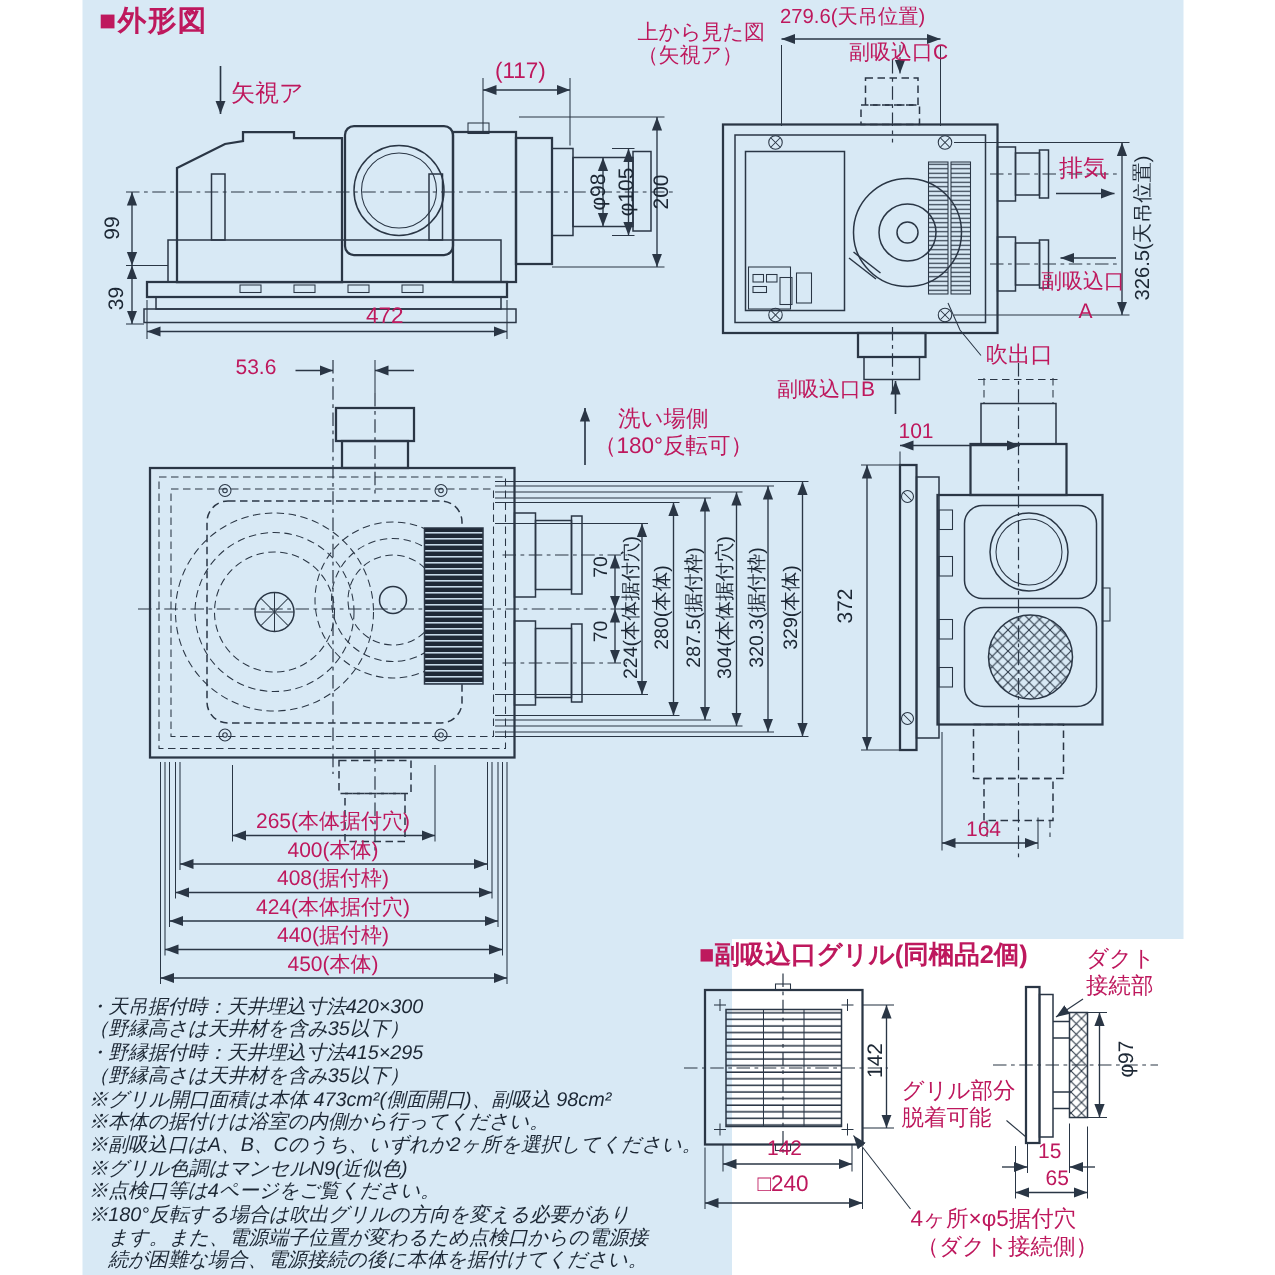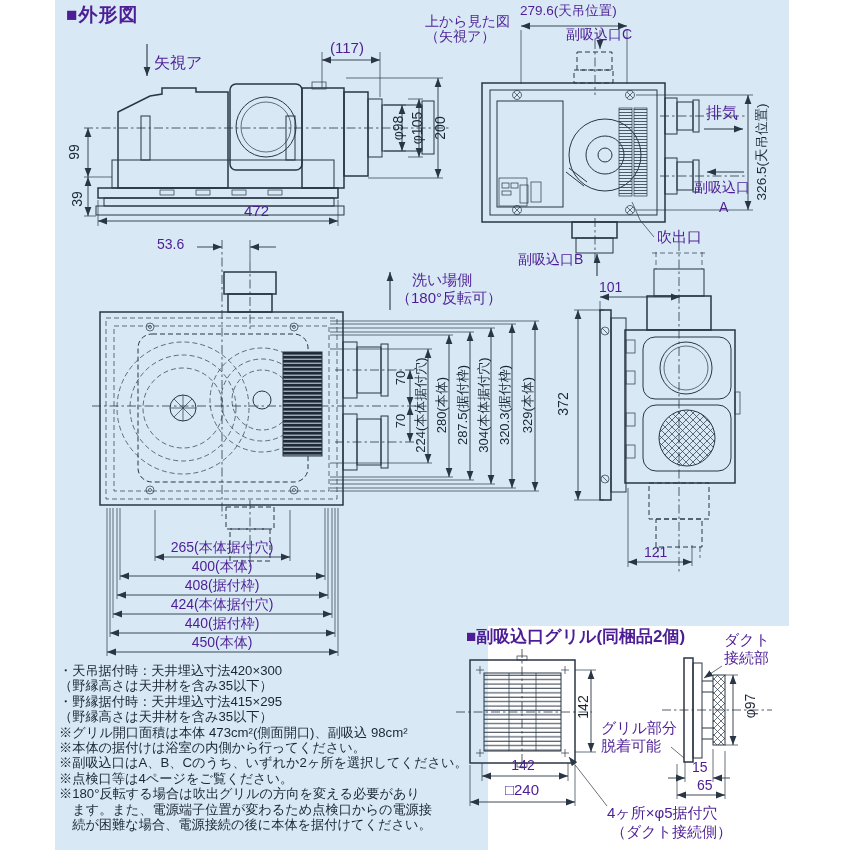--- a/index.html
+++ b/index.html
@@ -1,25 +1,25 @@
 <!DOCTYPE html>
 <html><head>
 <meta charset="utf-8">
 <style>
   html,body{margin:0;padding:0;}
   body{width:850px;height:850px;position:relative;background:#ffffff;
        font-family:"Liberation Sans",sans-serif;color:#1c2734;overflow:hidden;}
   .bluep{position:absolute;background:#d8e9f5;}
   svg.art{position:absolute;left:0;top:0;}
-  .lb{position:absolute;white-space:nowrap;color:#4c1d95;line-height:1.1;}
+  .lb{position:absolute;white-space:nowrap;color:#be185d;line-height:1.1;}
   .rl{position:absolute;white-space:nowrap;color:#1c2734;
       transform:translate(-50%,-50%) rotate(-90deg);line-height:1;}
   .cl{transform:translateX(-50%);}
   .b{font-weight:bold;}
-  .notes{position:absolute;left:59px;top:663px;font-size:13.2px;line-height:15.4px;}
+  .notes{position:absolute;left:59px;top:663px;font-size:13.2px;line-height:15.4px;font-style:italic;}
   .notes div{white-space:nowrap;}
   
   .o{stroke-width:1.5;}
   .m{stroke-width:1;}
   .t{stroke-width:0.7;}
   .d5{stroke-dasharray:5 3;}
   .dd{stroke-dasharray:9 3 2.5 3;stroke-width:0.8;}
   .dim{stroke-width:0.9;}
   .ar{stroke-width:1.1;}
 </style>
@@ -394,31 +394,32 @@
   <div class="lb cl" style="left:222px;top:559px;font-size:14px;">400(本体)</div>
   <div class="lb cl" style="left:222px;top:578px;font-size:14px;">408(据付枠)</div>
   <div class="lb cl" style="left:222px;top:597px;font-size:14px;">424(本体据付穴)</div>
   <div class="lb cl" style="left:222px;top:616px;font-size:14px;">440(据付枠)</div>
   <div class="lb cl" style="left:222px;top:635px;font-size:14px;">450(本体)</div>
 </div>
 
 <div>
   <div class="lb" style="left:599px;top:280px;font-size:14px;">101</div>
   <div class="rl" style="left:563px;top:404px;font-size:14px;">372</div>
-  <div class="lb" style="left:644px;top:545px;font-size:14px;">121</div>
+  <div class="lb" style="left:644px;top:545px;font-size:14px;">164</div>
 </div>
 
 <div class="notes">
   <div>・天吊据付時：天井埋込寸法420×300</div>
   <div>（野縁高さは天井材を含み35以下）</div>
   <div>・野縁据付時：天井埋込寸法415×295</div>
   <div>（野縁高さは天井材を含み35以下）</div>
   <div>※グリル開口面積は本体 473cm²(側面開口)、副吸込 98cm²</div>
   <div>※本体の据付けは浴室の内側から行ってください。</div>
   <div>※副吸込口はA、B、Cのうち、いずれか2ヶ所を選択してください。</div>
+  <div>※グリル色調はマンセルN9(近似色)</div>
   <div>※点検口等は4ページをご覧ください。</div>
   <div>※180°反転する場合は吹出グリルの方向を変える必要があり</div>
   <div>　ます。また、電源端子位置が変わるため点検口からの電源接</div>
   <div>　続が困難な場合、電源接続の後に本体を据付けてください。</div>
 </div>
 
 <div>
   <div class="lb b" style="left:466px;top:628px;font-size:17px;">■副吸込口グリル(同梱品2個)</div>
   <div class="lb" style="left:724px;top:632px;font-size:15px;">ダクト</div>
   <div class="lb" style="left:724px;top:650px;font-size:15px;">接続部</div>

